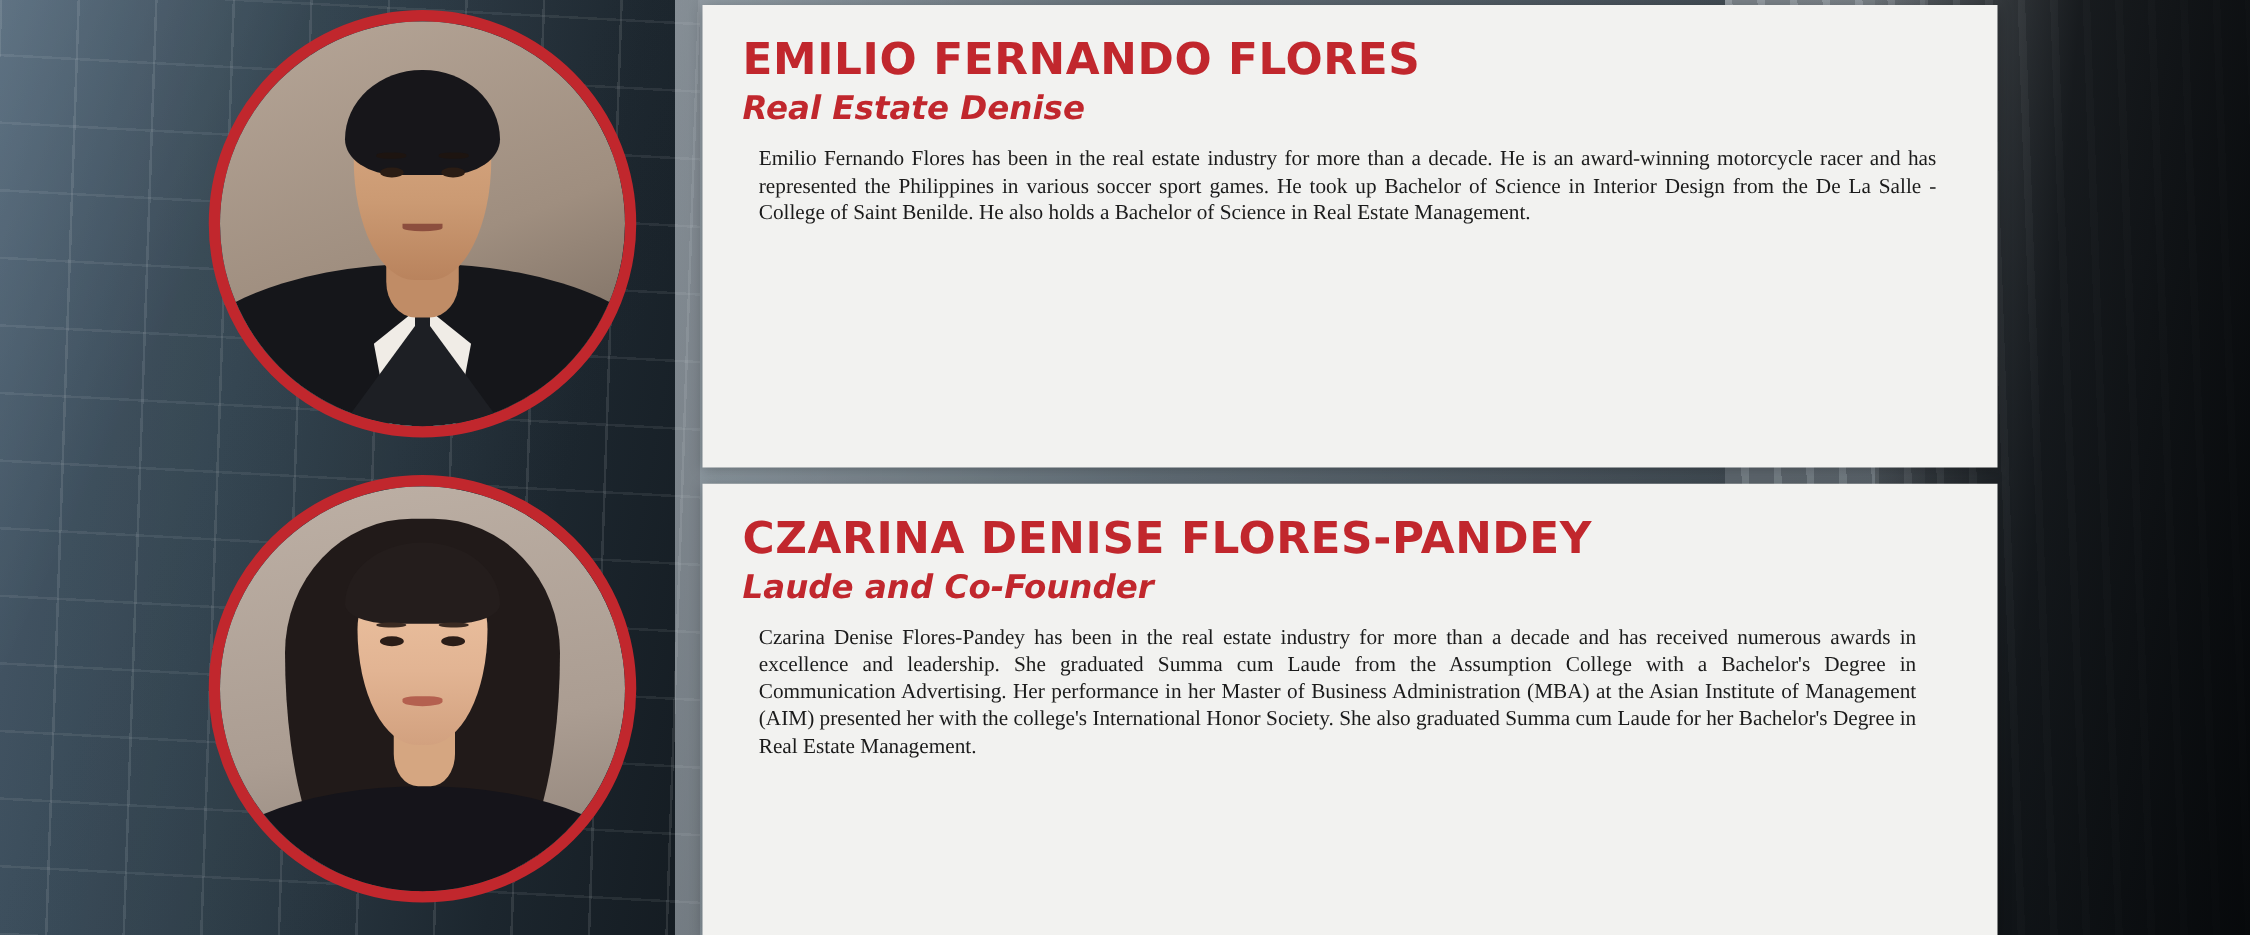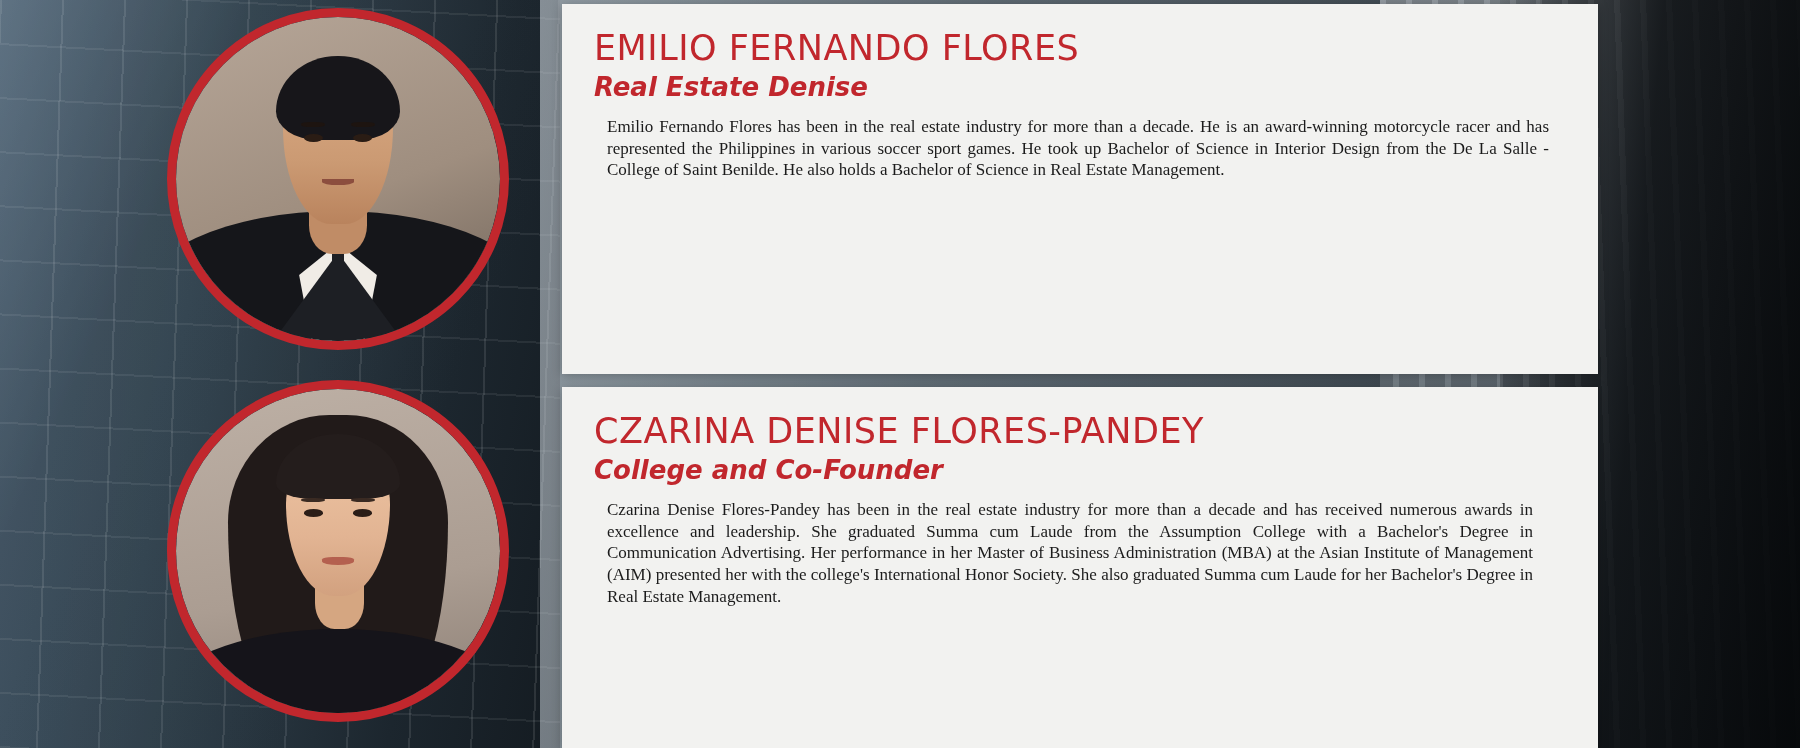--- a/index.html
+++ b/index.html
@@ -100,21 +100,21 @@
     left: 562px;
     top: 387px;
     width: 1036px;
     height: 361px;
     padding: 26px 52px 20px 32px;
     box-sizing: border-box;
   }
 
   .person-name {
     color: #c1272d;
-    font-weight: normal;
+    font-weight: bold;
     font-size: 35px;
     letter-spacing: 0.5px;
     line-height: 1.08;
     margin: 0 0 4px 0;
     font-family: "DejaVu Sans", sans-serif;
   }
   .person-role {
     color: #c1272d;
     font-style: italic;
     font-size: 26px;
@@ -385,17 +385,17 @@
       <div class="p2-brL"></div>
       <div class="p2-brR"></div>
       <div class="p2-eyeL"></div>
       <div class="p2-eyeR"></div>
       <div class="p2-mouth"></div>
     </div>
   </div>
 
   <div class="card card-bottom">
     <h1 class="person-name">CZARINA DENISE FLORES-PANDEY</h1>
-    <h2 class="person-role">College and Co-Founder</h2>
+    <h2 class="person-role">Laude and Co-Founder</h2>
     <p class="person-bio">Czarina Denise Flores-Pandey has been in the real estate industry for more than a decade and has received numerous awards in excellence and leadership. She graduated Summa cum Laude from the Assumption College with a Bachelor's Degree in Communication Advertising. Her performance in her Master of Business Administration (MBA) at the Asian Institute of Management (AIM) presented her with the college's International Honor Society. She also graduated Summa cum Laude for her Bachelor's Degree in Real Estate Management.</p>
   </div>
 
 </div>
 
 </body></html>

